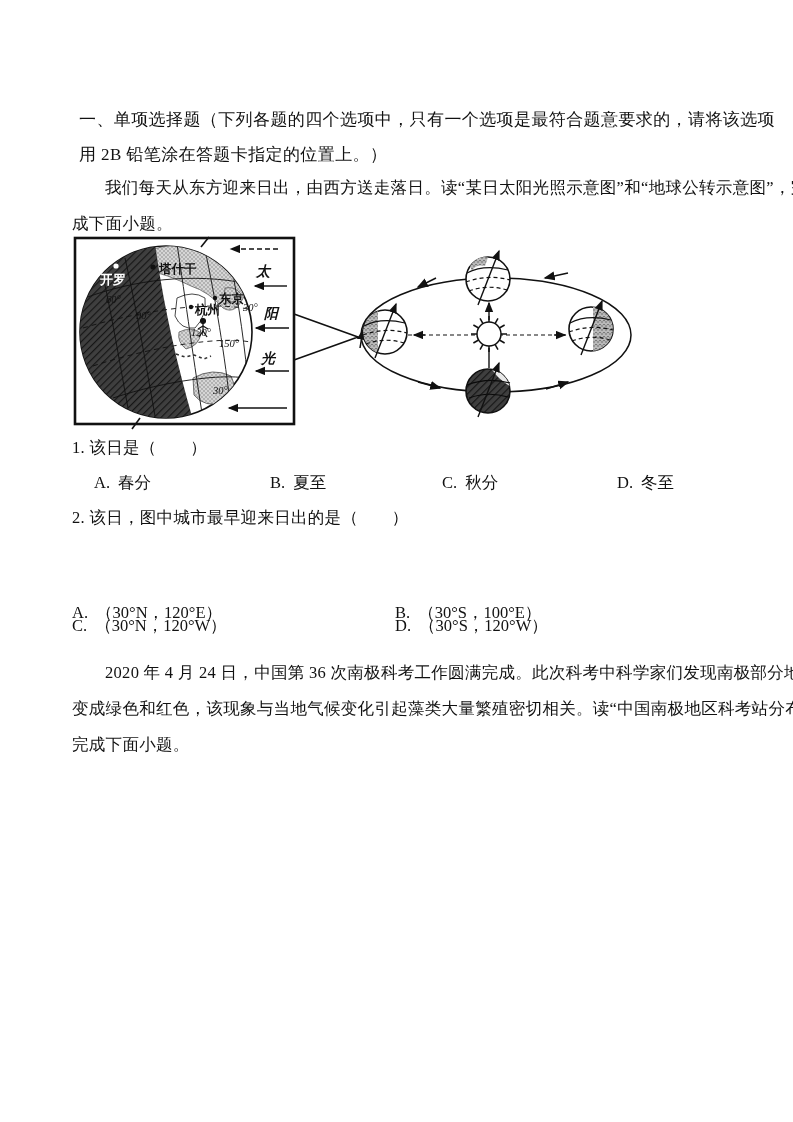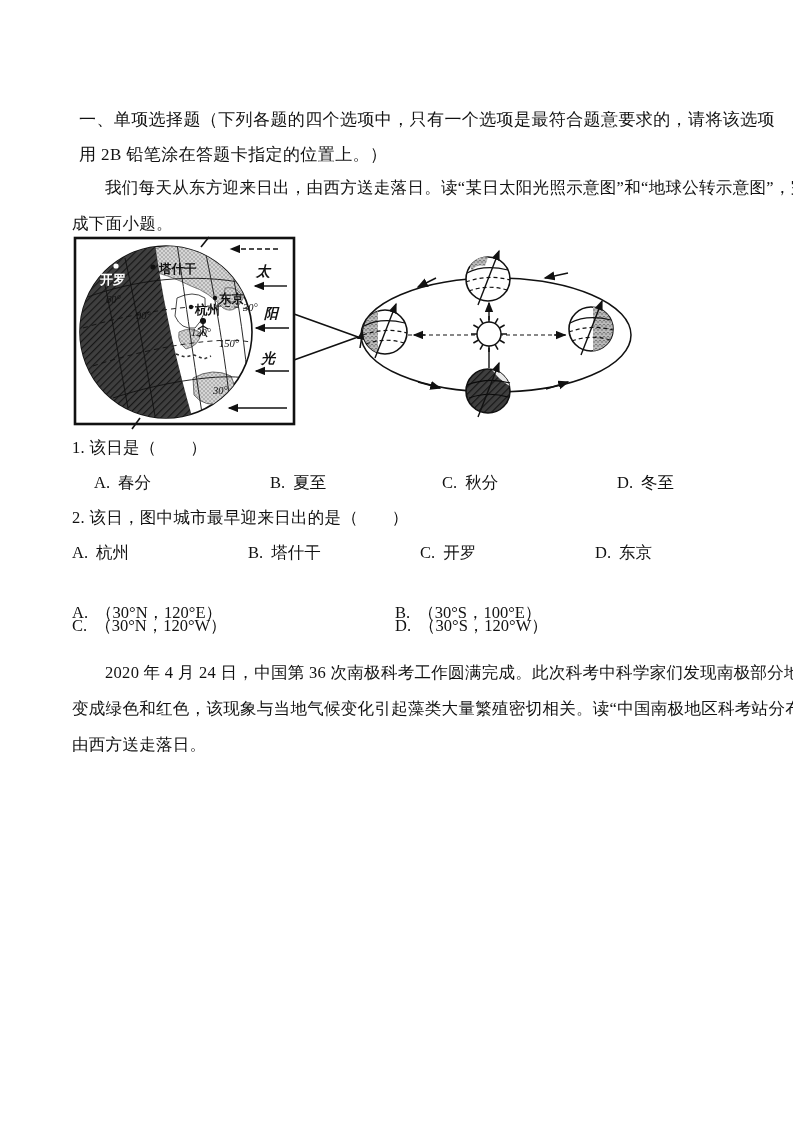--- a/index.html
+++ b/index.html
@@ -218,33 +218,27 @@
     <span class="opt" style="left:0px;"><span class="lab">A.</span><span>春分</span></span>
     <span class="opt" style="left:176px;"><span class="lab">B.</span><span>夏至</span></span>
     <span class="opt" style="left:348px;"><span class="lab">C.</span><span>秋分</span></span>
     <span class="opt" style="left:523px;"><span class="lab">D.</span><span>冬至</span></span>
   </div>
 
   <div class="abs body-line" style="top:507px;">
     <span>2.</span>
     <span>该日，图中城市最早迎来日出的是（　　）</span>
   </div>
-  <div class="abs opt-row" style="top:542px;">
-    <span class="opt" style="left:0px;"><span class="lab">A.</span><span>杭州</span></span>
-    <span class="opt" style="left:176px;"><span class="lab">B.</span><span>塔什干</span></span>
-    <span class="opt" style="left:348px;"><span class="lab">C.</span><span>开罗</span></span>
-    <span class="opt" style="left:523px;"><span class="lab">D.</span><span>东京</span></span>
-  </div>
 
   <div class="abs opt-row" style="top:602px;">
     <span class="opt" style="left:0px;"><span class="lab">A.</span><span>（30°N，120°E）</span></span>
     <span class="opt" style="left:323px;"><span class="lab">B.</span><span>（30°S，100°E）</span></span>
   </div>
   <div class="abs opt-row" style="top:615px;">
     <span class="opt" style="left:0px;"><span class="lab">C.</span><span>（30°N，120°W）</span></span>
     <span class="opt" style="left:323px;"><span class="lab">D.</span><span>（30°S，120°W）</span></span>
   </div>
 
   <div class="abs body-line indent" style="top:662px;">2020 年 4 月 24 日，中国第 36 次南极科考工作圆满完成。此次科考中科学家们发现南极部分地区积雪</div>
   <div class="abs body-line" style="top:698px;">变成绿色和红色，该现象与当地气候变化引起藻类大量繁殖密切相关。读“中国南极地区科考站分布图”，</div>
-  <div class="abs body-line" style="top:734px;">由西方送走落日。</div>
+  <div class="abs body-line" style="top:734px;">完成下面小题。</div>
 
 </div>
 
 </body></html>

